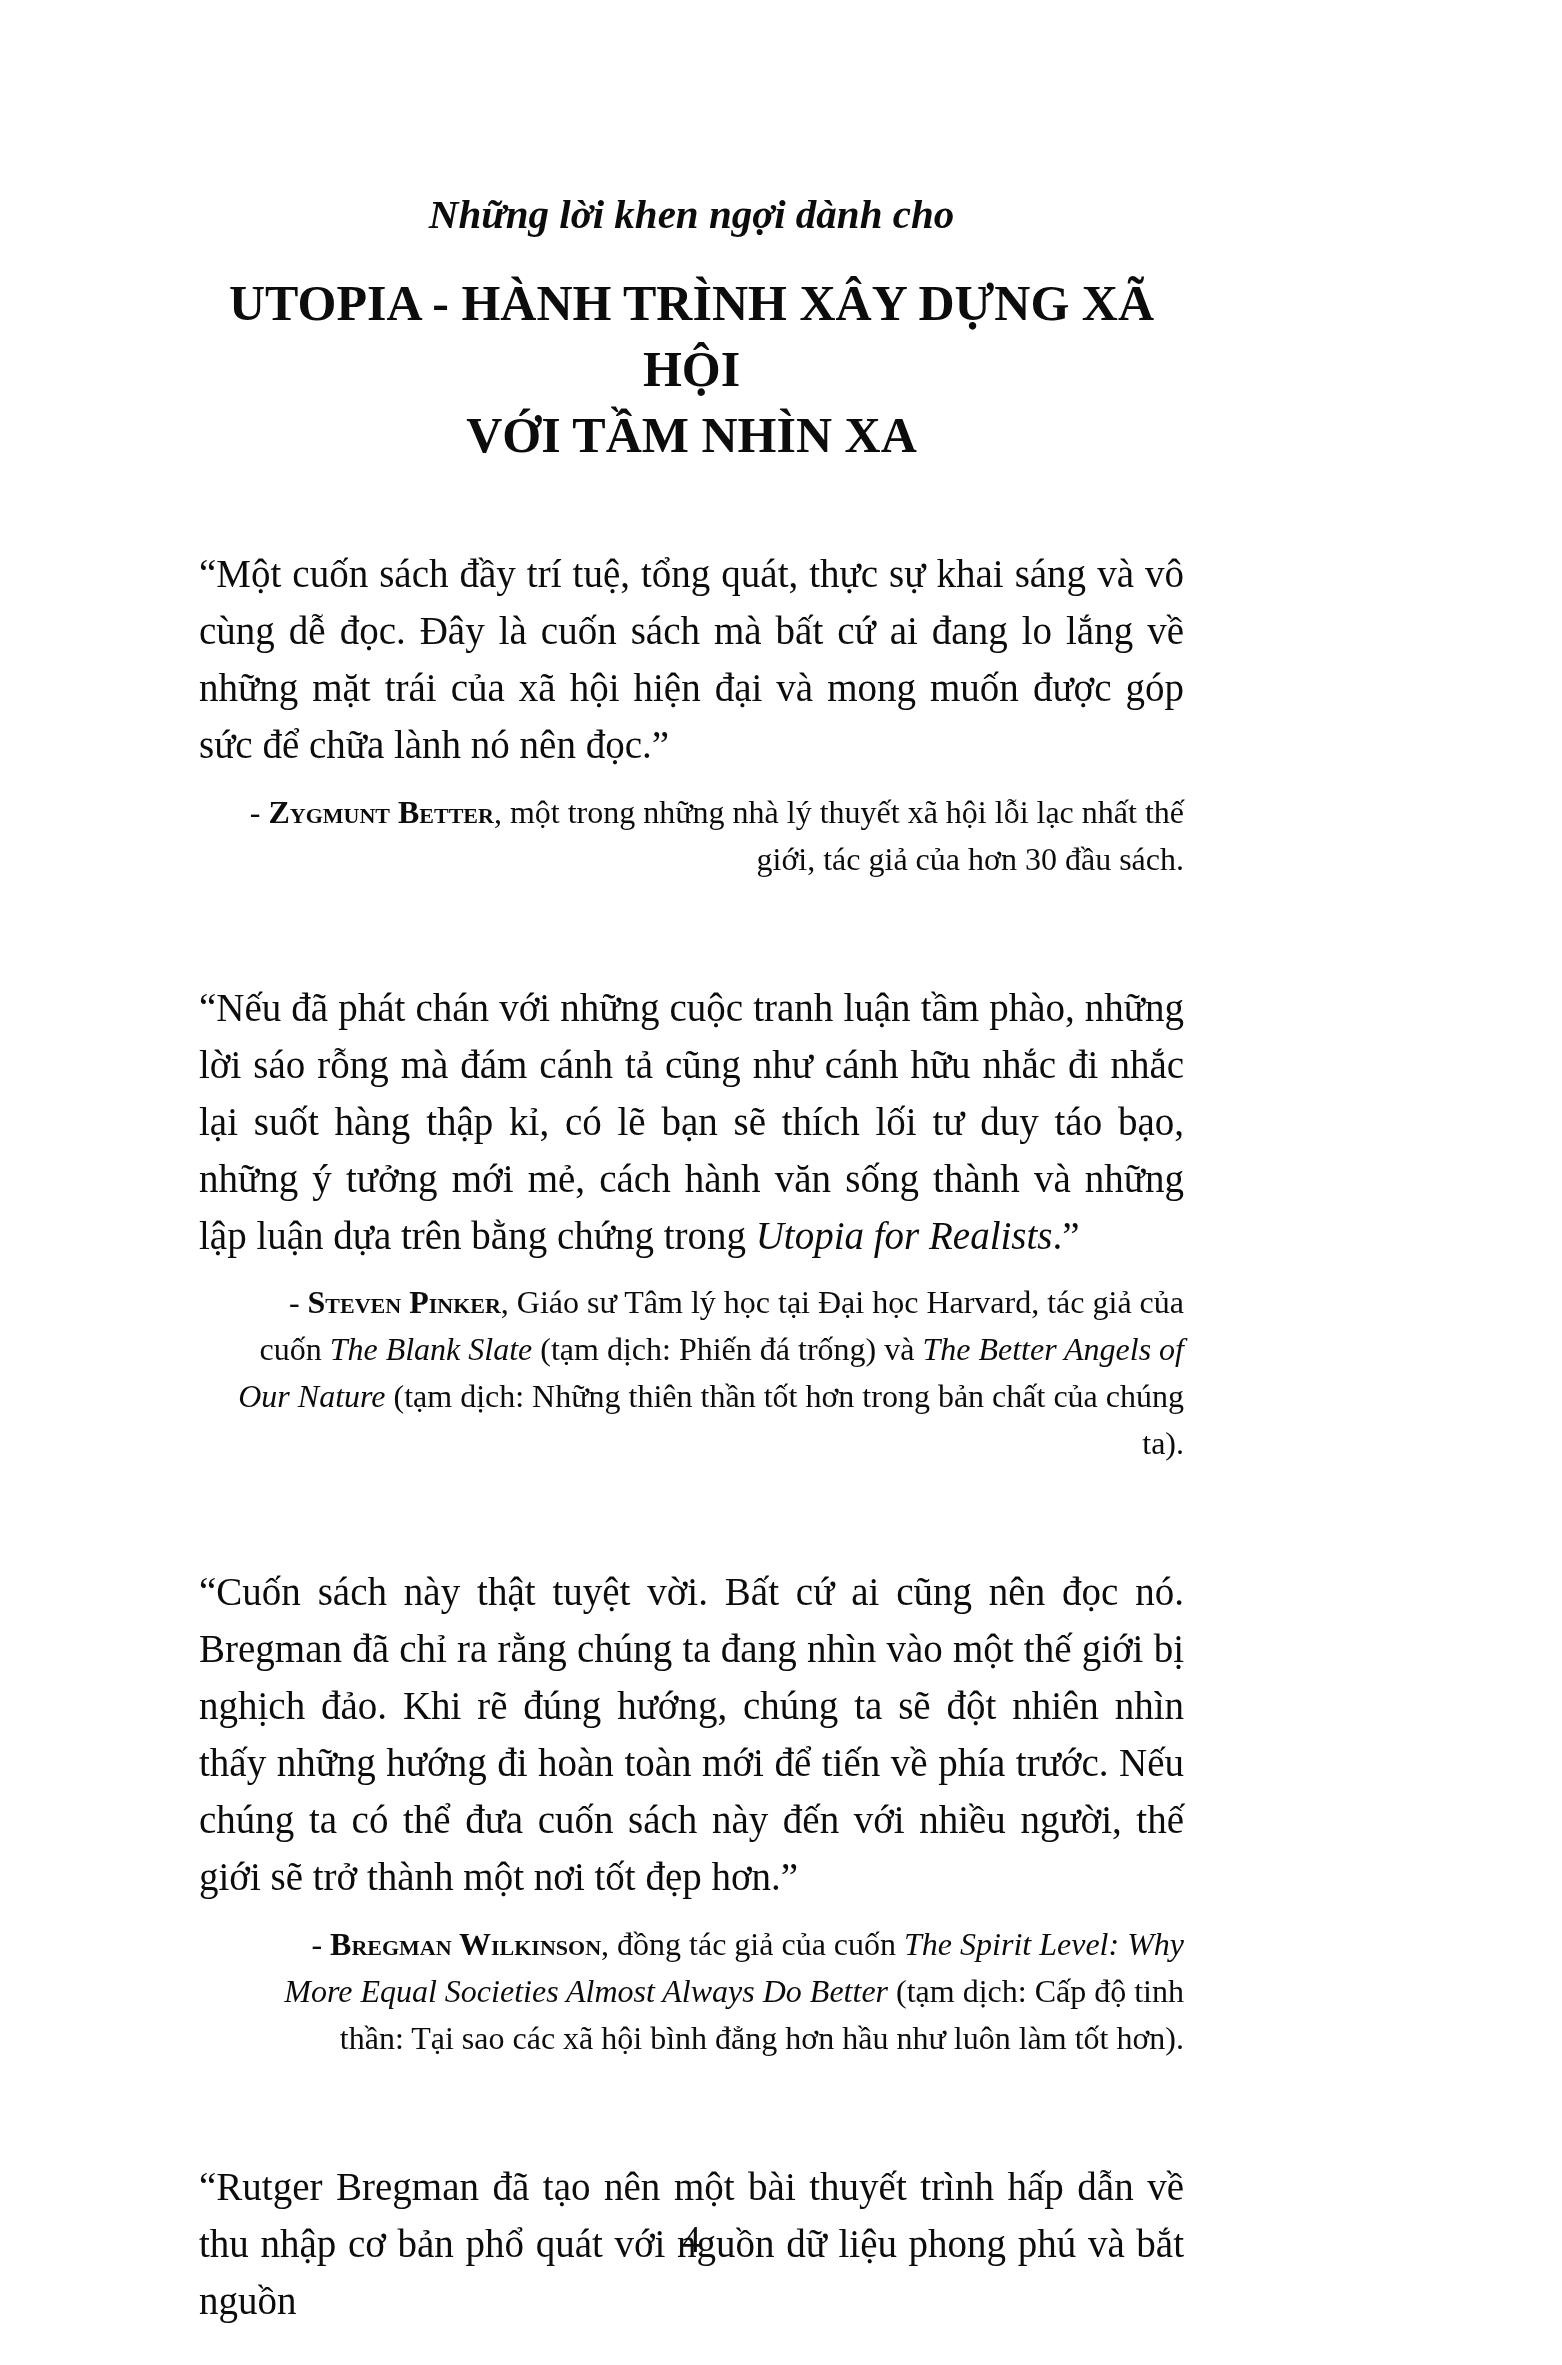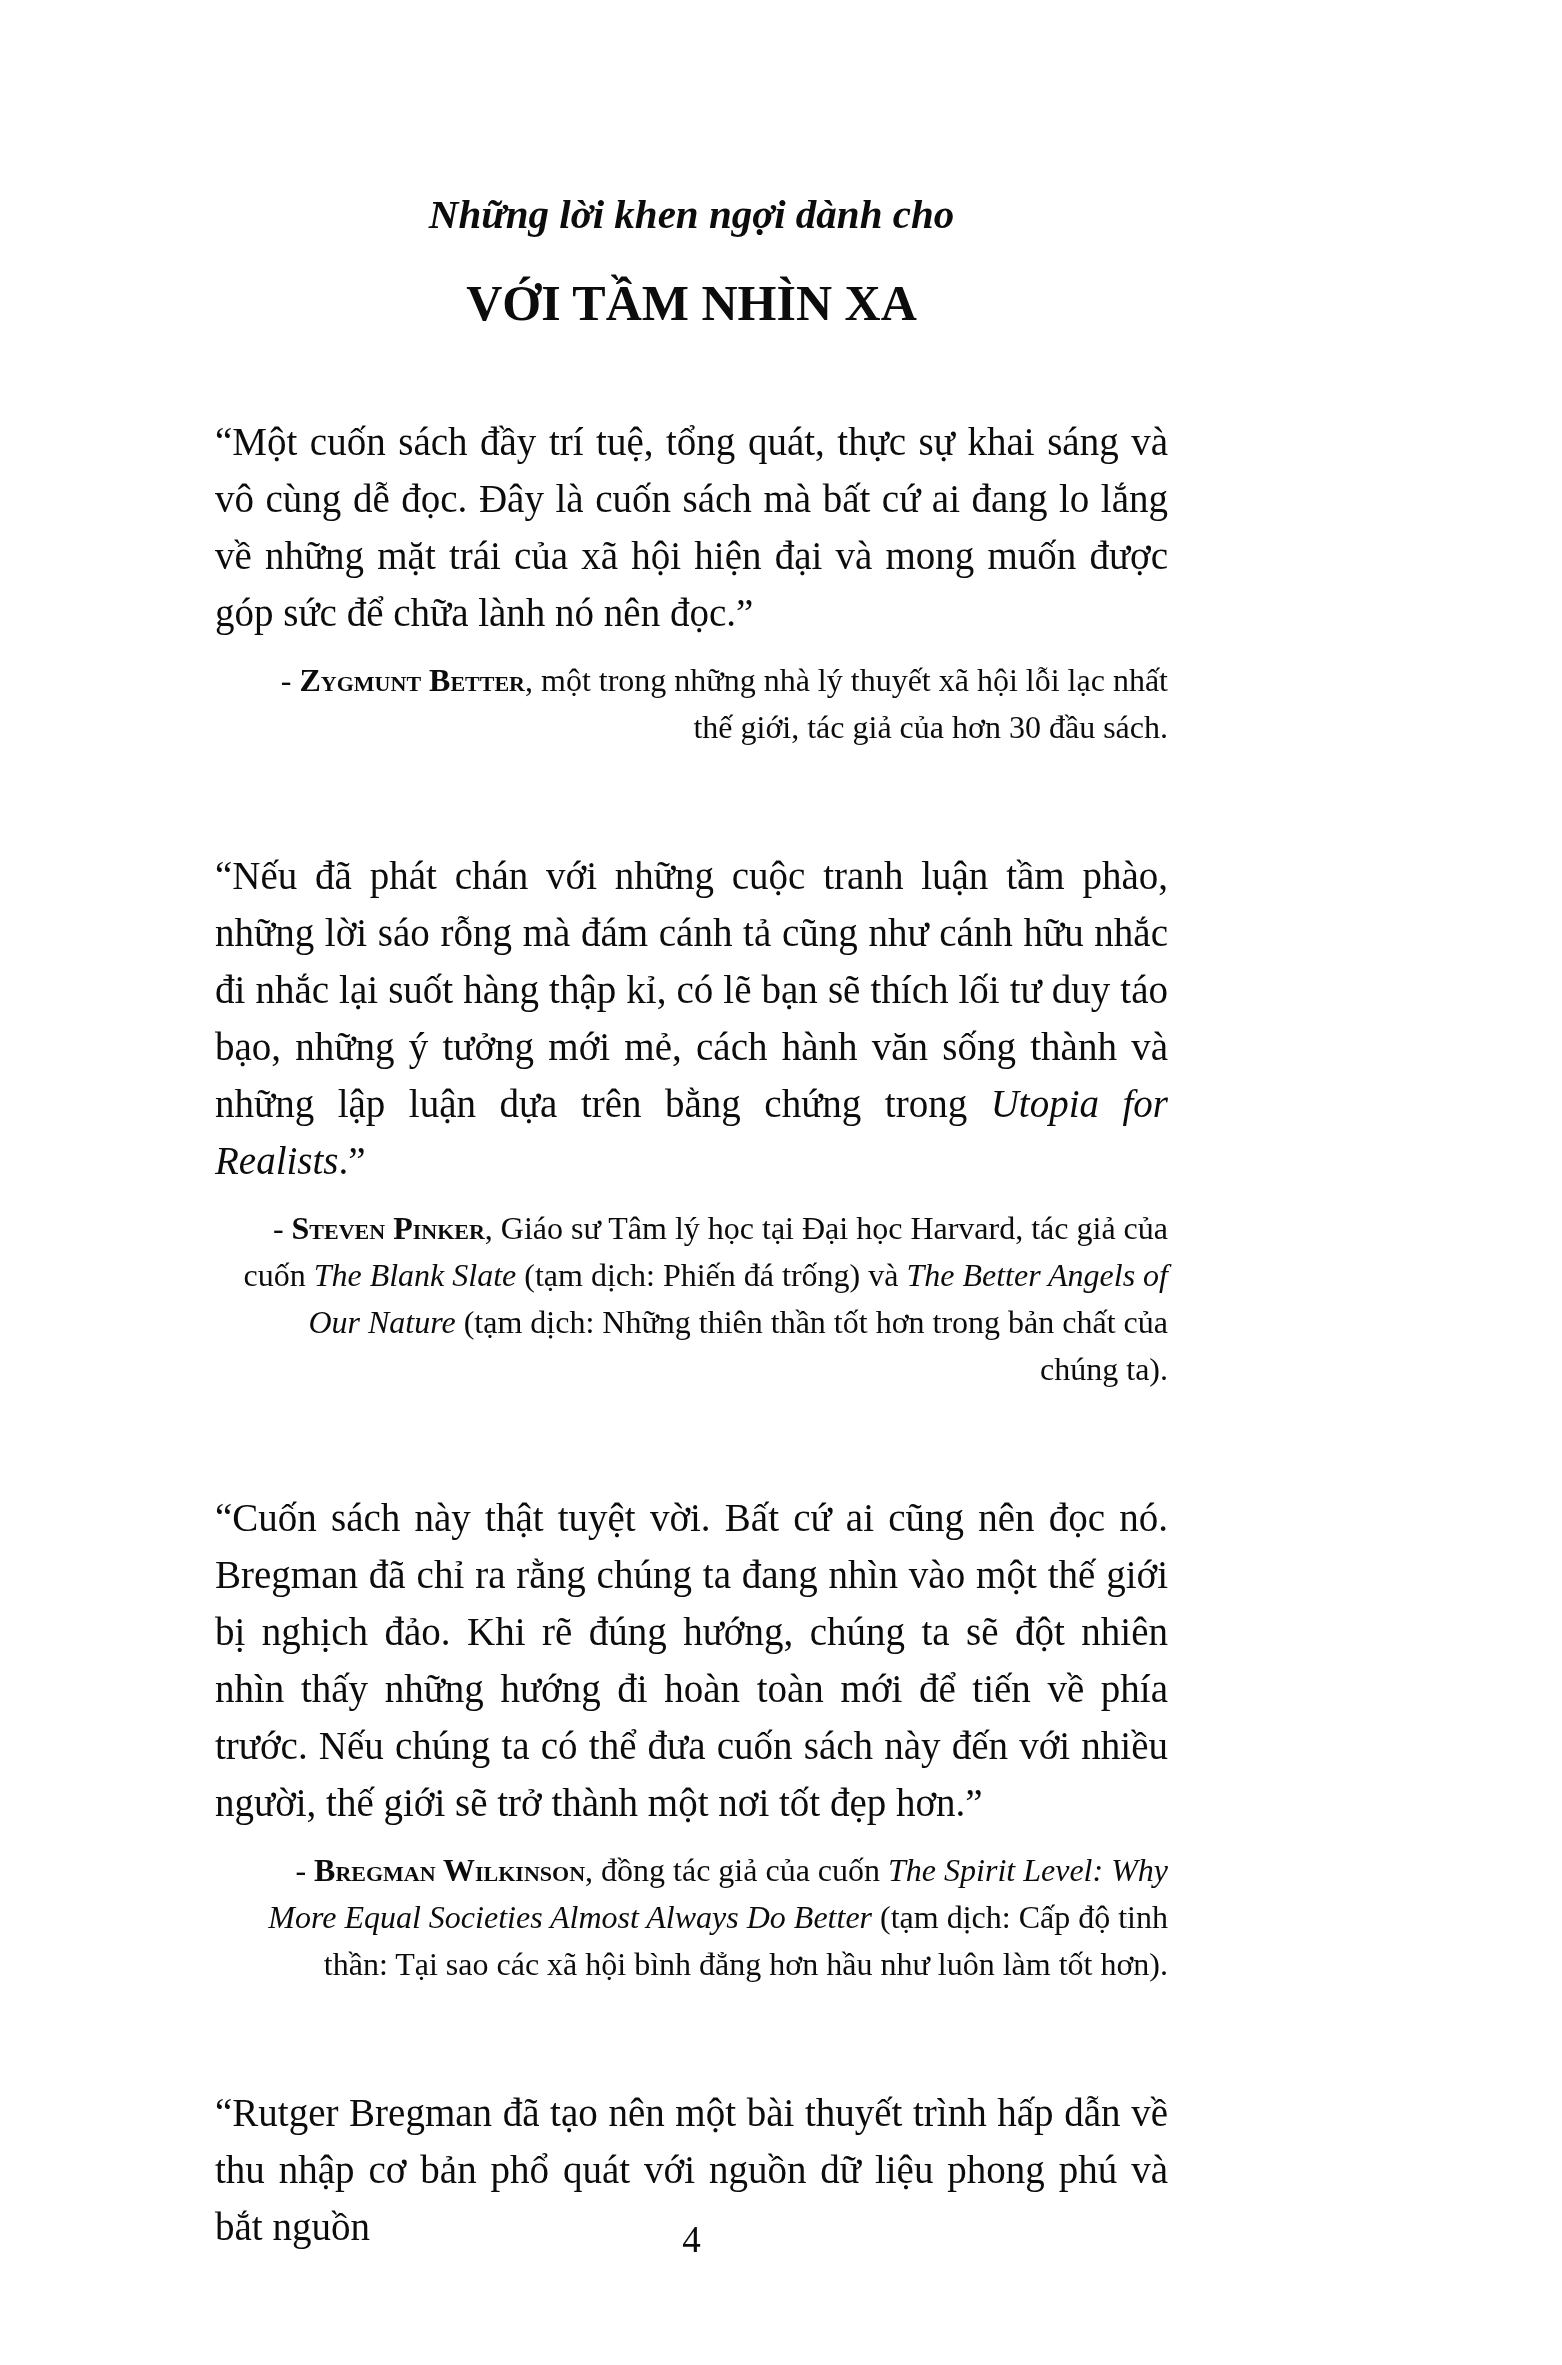--- a/index.html
+++ b/index.html
@@ -12,21 +12,21 @@
     width: 1383px;
     height: 2366px;
     background: #ffffff;
     color: #0c0c0c;
     font-family: "Liberation Serif", "DejaVu Serif", serif;
     overflow: hidden;
   }
   .content {
     padding: 190px 199px 0 199px;
   }
-  p { margin: 16px; }
+  p { margin: 0; }
   .praise-title {
     text-align: center;
     font-style: italic;
     font-weight: 700;
     font-size: 41px;
     line-height: 49px;
   }
   .book-title {
     margin-top: 31px;
     text-align: center;
@@ -68,20 +68,21 @@
 </style>
 </head>
 <body>
 
 <div class="page">
   <div class="content">
 
     <div class="praise-title">Những lời khen ngợi dành cho</div>
 
     <div class="book-title">
+      <div>UTOPIA - HÀNH TRÌNH XÂY DỰNG XÃ HỘI</div>
       <div>VỚI TẦM NHÌN XA</div>
     </div>
 
     <section class="quote-block first">
       <p class="quote-body"><span>“Một cuốn sách đầy trí tuệ, tổng quát, thực sự khai sáng và vô cùng dễ đọc. Đây là cuốn sách mà bất cứ ai đang lo lắng về những mặt trái của xã hội hiện đại và mong muốn được góp sức để chữa lành nó nên đọc.”</span></p>
       <p class="attribution"><span>- </span><span class="sc">Zygmunt Better</span><span>, một trong những nhà lý thuyết xã hội lỗi lạc nhất thế giới, tác giả của hơn 30 đầu sách.</span></p>
     </section>
 
     <section class="quote-block">
       <p class="quote-body"><span>“Nếu đã phát chán với những cuộc tranh luận tầm phào, những lời sáo rỗng mà đám cánh tả cũng như cánh hữu nhắc đi nhắc lại suốt hàng thập kỉ, có lẽ bạn sẽ thích lối tư duy táo bạo, những ý tưởng mới mẻ, cách hành văn sống thành và những lập luận dựa trên bằng chứng trong </span><span style="font-style: italic;">Utopia for Realists</span><span>.”</span></p>

